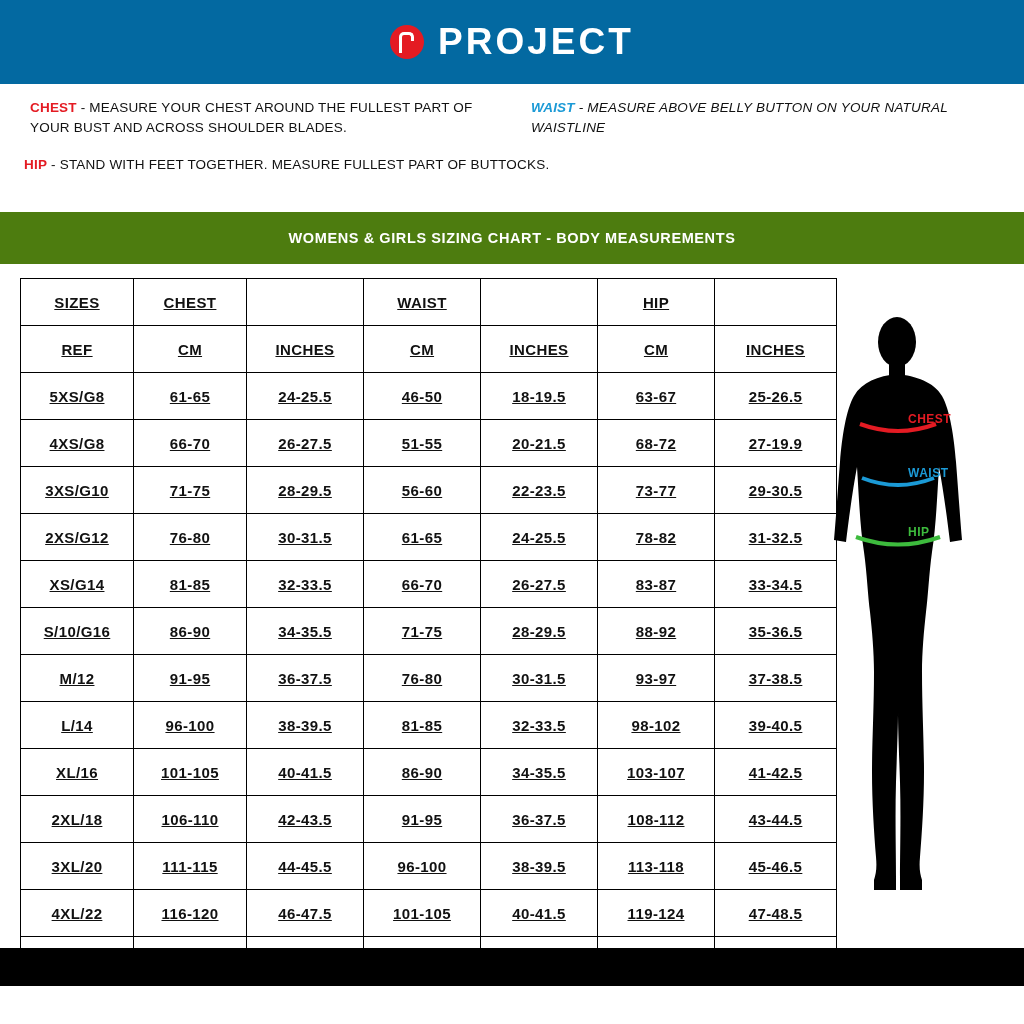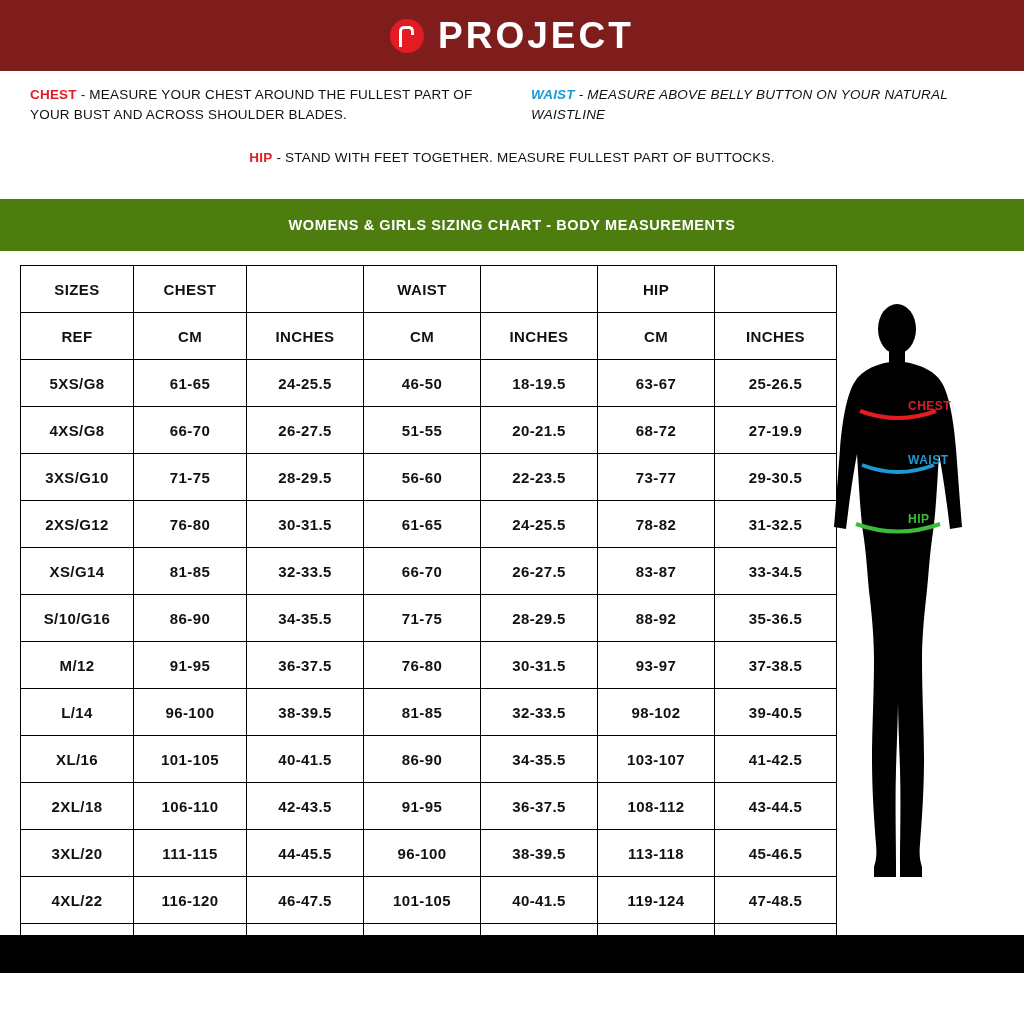--- a/index.html
+++ b/index.html
@@ -11,22 +11,22 @@
     width: 1024px;
     height: 1024px;
     font-family: "Liberation Sans", sans-serif;
     color: #111111;
     overflow: hidden;
     position: relative;
   }
 
   
   .header-band {
-    background: #7f1d1d;
-    height: 71px;
+    background: #0369a1;
+    height: 84px;
     display: flex;
     align-items: center;
     justify-content: center;
   }
   .logo {
     display: flex;
     align-items: center;
     gap: 14px;
   }
   .logo-mark {
@@ -81,24 +81,23 @@
     font-size: 13.5px;
     line-height: 1.45;
     letter-spacing: 0.2px;
   }
   .instr-col.left { padding-left: 6px; }
   .instr-col.right { padding-left: 18px; font-style: italic; }
   .kw-chest { color: #e41b23; font-weight: bold; }
   .kw-waist { color: #1b9ad6; font-weight: bold; }
   .kw-hip   { color: #e41b23; font-weight: bold; }
   .instr-center {
-    text-align: center;
     font-size: 13.5px;
     line-height: 1.5;
-    margin-top: 24px;
+    margin-top: 18px;
     letter-spacing: 0.2px;
   }
 
   
   .title-band {
     background: #4d7c0f;
     height: 52px;
     display: flex;
     align-items: center;
     justify-content: center;
@@ -110,20 +109,21 @@
     letter-spacing: 0.6px;
   }
 
   
   .main-area {
     position: relative;
     background: #ffffff;
     height: 722px;
     box-sizing: border-box;
     padding: 14px 0 0 0;
+    text-decoration: underline;
   }
 
   table.size-table {
     border-collapse: collapse;
     margin-left: 20px;
     width: 816px;
     table-layout: fixed;
   }
   table.size-table td,
   table.size-table th {

